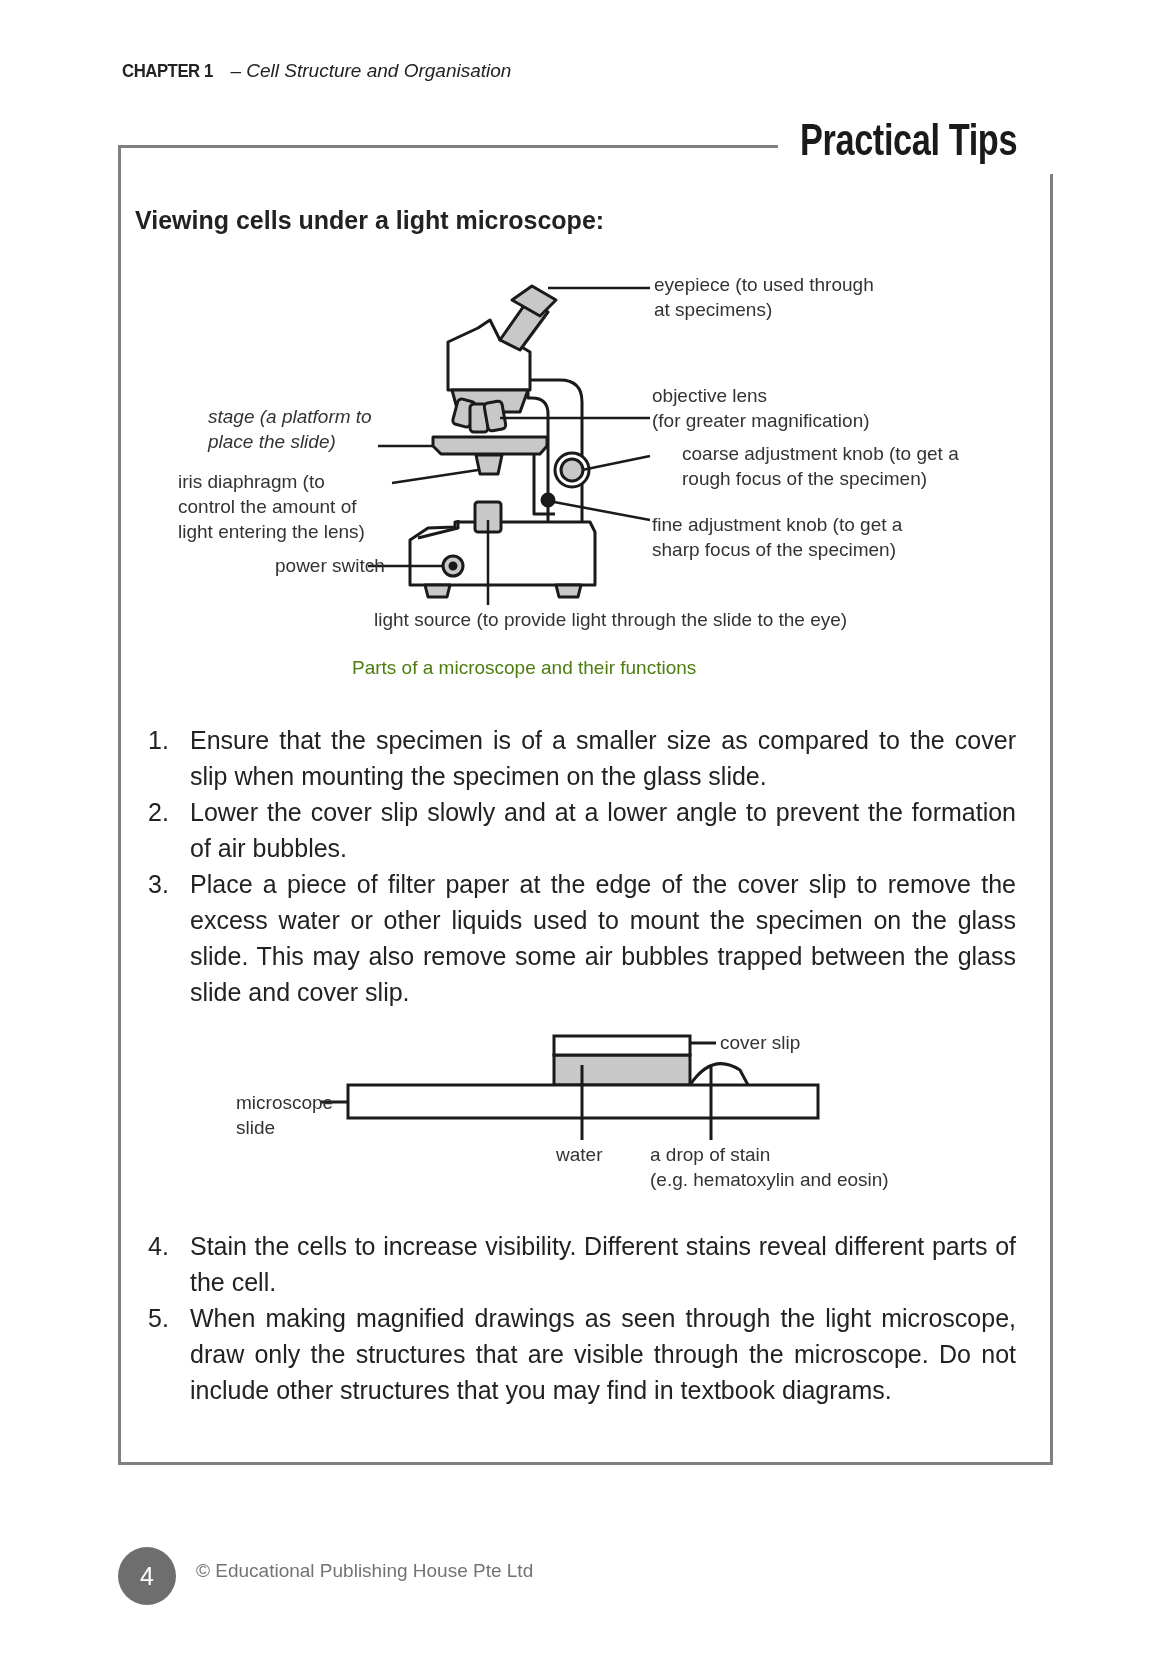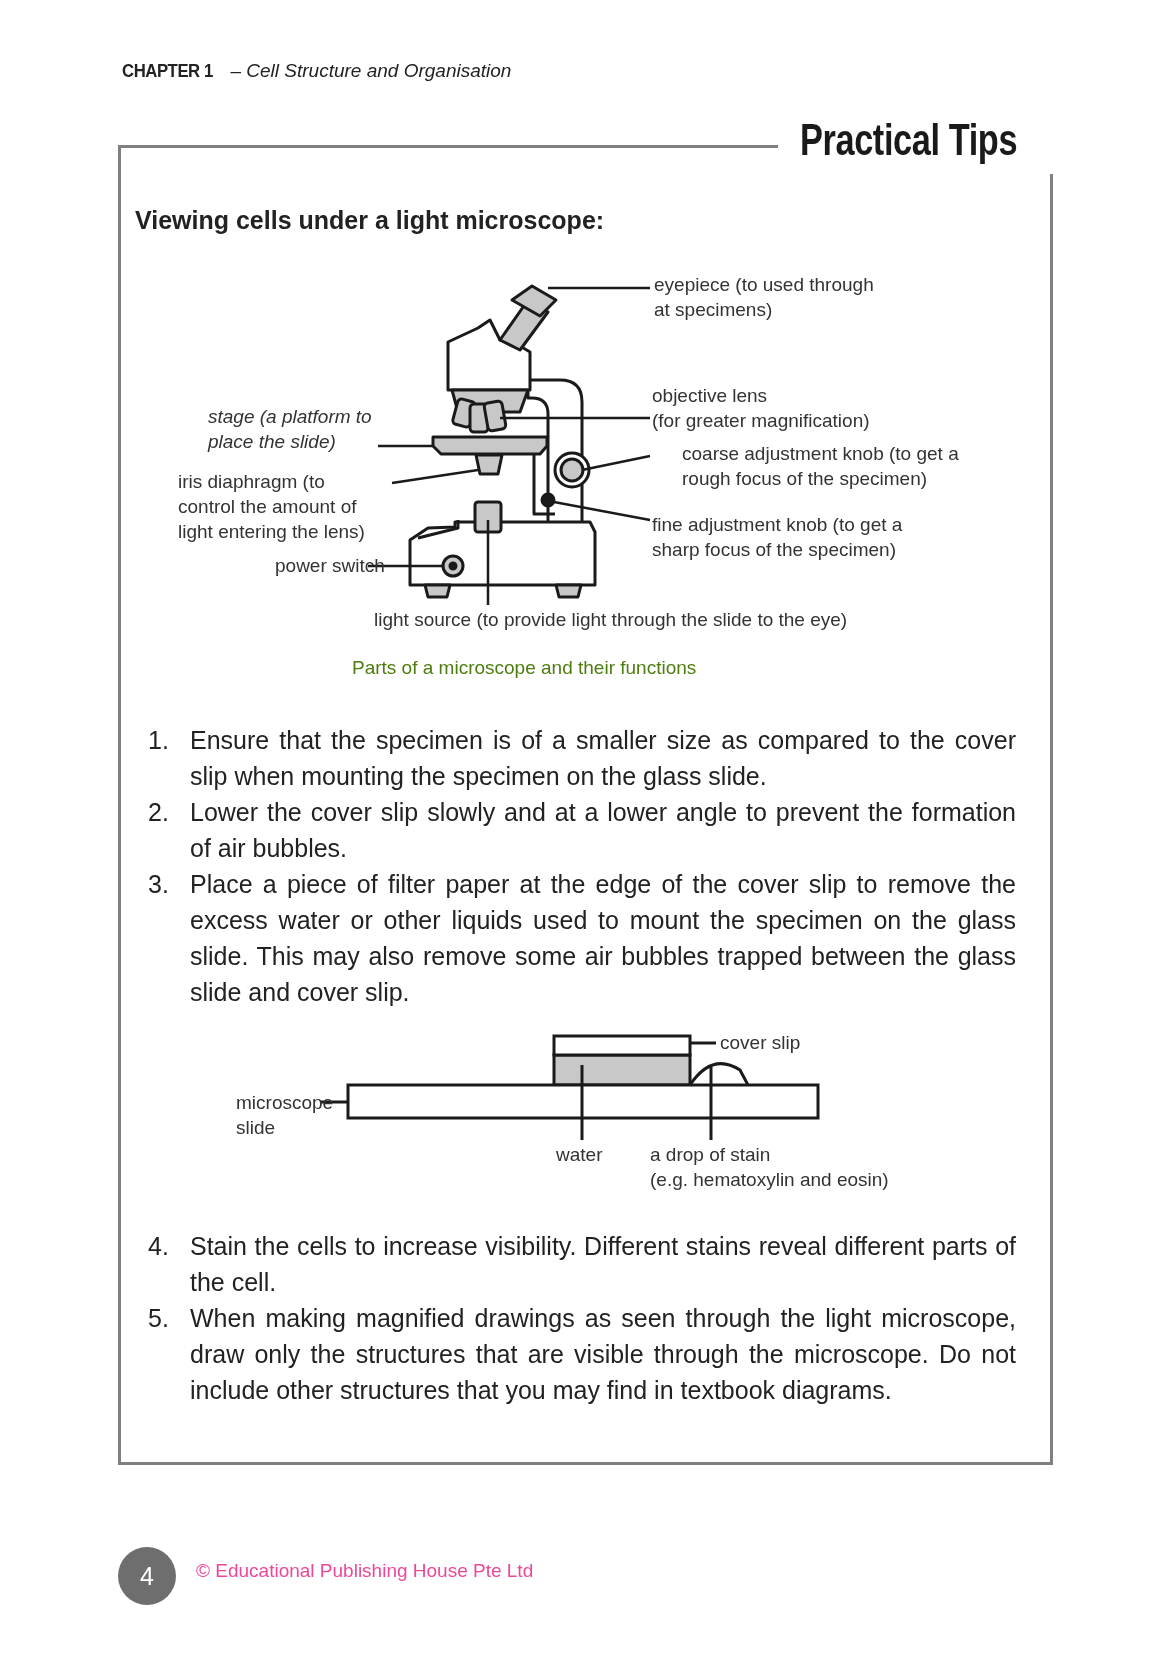--- a/index.html
+++ b/index.html
@@ -13,21 +13,21 @@
   .frame-right { position: absolute; left: 1050px; top: 174px; width: 3px; height: 1291px; background: #808080; }
   .section-tag { position: absolute; left: 800px; top: 115px; font-size: 44px; font-weight: bold; font-family: "Liberation Sans", sans-serif; color: #1a1a1a; transform: scaleX(0.78); transform-origin: left; letter-spacing: -0.5px; white-space: nowrap; }
   .heading { position: absolute; left: 135px; top: 206px; font-size: 25px; font-weight: bold; color: #222; }
   .label { position: absolute; font-size: 19px; color: #333; line-height: 25px; white-space: nowrap; }
   .caption { position: absolute; left: 352px; top: 657px; font-size: 19px; color: #4d7c0f; }
   .list { position: absolute; left: 148px; width: 868px; font-size: 25px; line-height: 36px; color: #222; }
   .list .item { display: flex; }
   .list .n { width: 42px; flex: 0 0 42px; }
   .list .t { flex: 1; text-align: justify; }
   .page-circle { position: absolute; left: 118px; top: 1547px; width: 58px; height: 58px; border-radius: 50%; background: #6e6e6e; color: #fff; font-size: 25px; display: flex; align-items: center; justify-content: center; }
-  .copyright { position: absolute; left: 196px; top: 1560px; font-size: 19px; color: #ec4899; }
+  .copyright { position: absolute; left: 196px; top: 1560px; font-size: 19px; color: #737373; }
   svg { position: absolute; overflow: visible; }
 </style>
 </head>
 <body>
 
 <div class="chapter">
   <span class="num">CHAPTER 1</span><span> – </span><span class="sub">Cell Structure and Organisation</span>
 </div>
 
 <div class="frame-top"></div>

